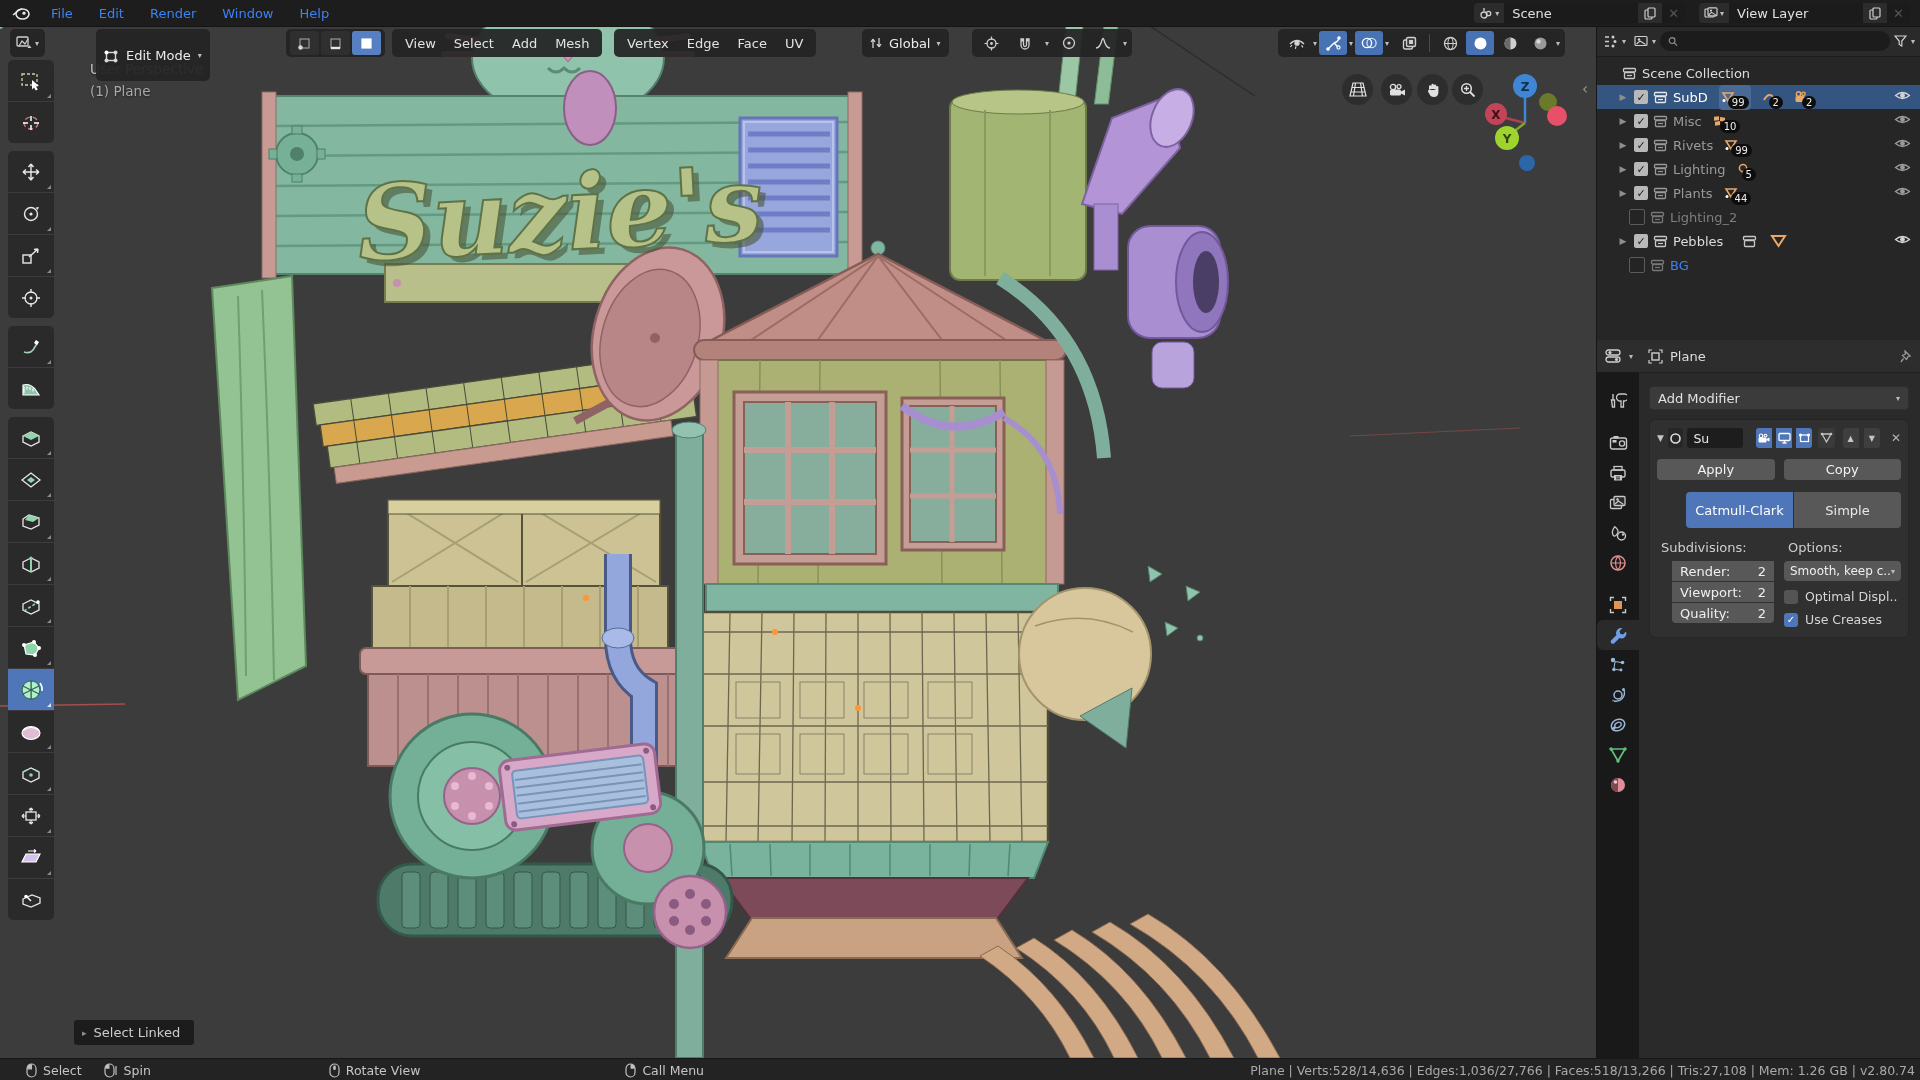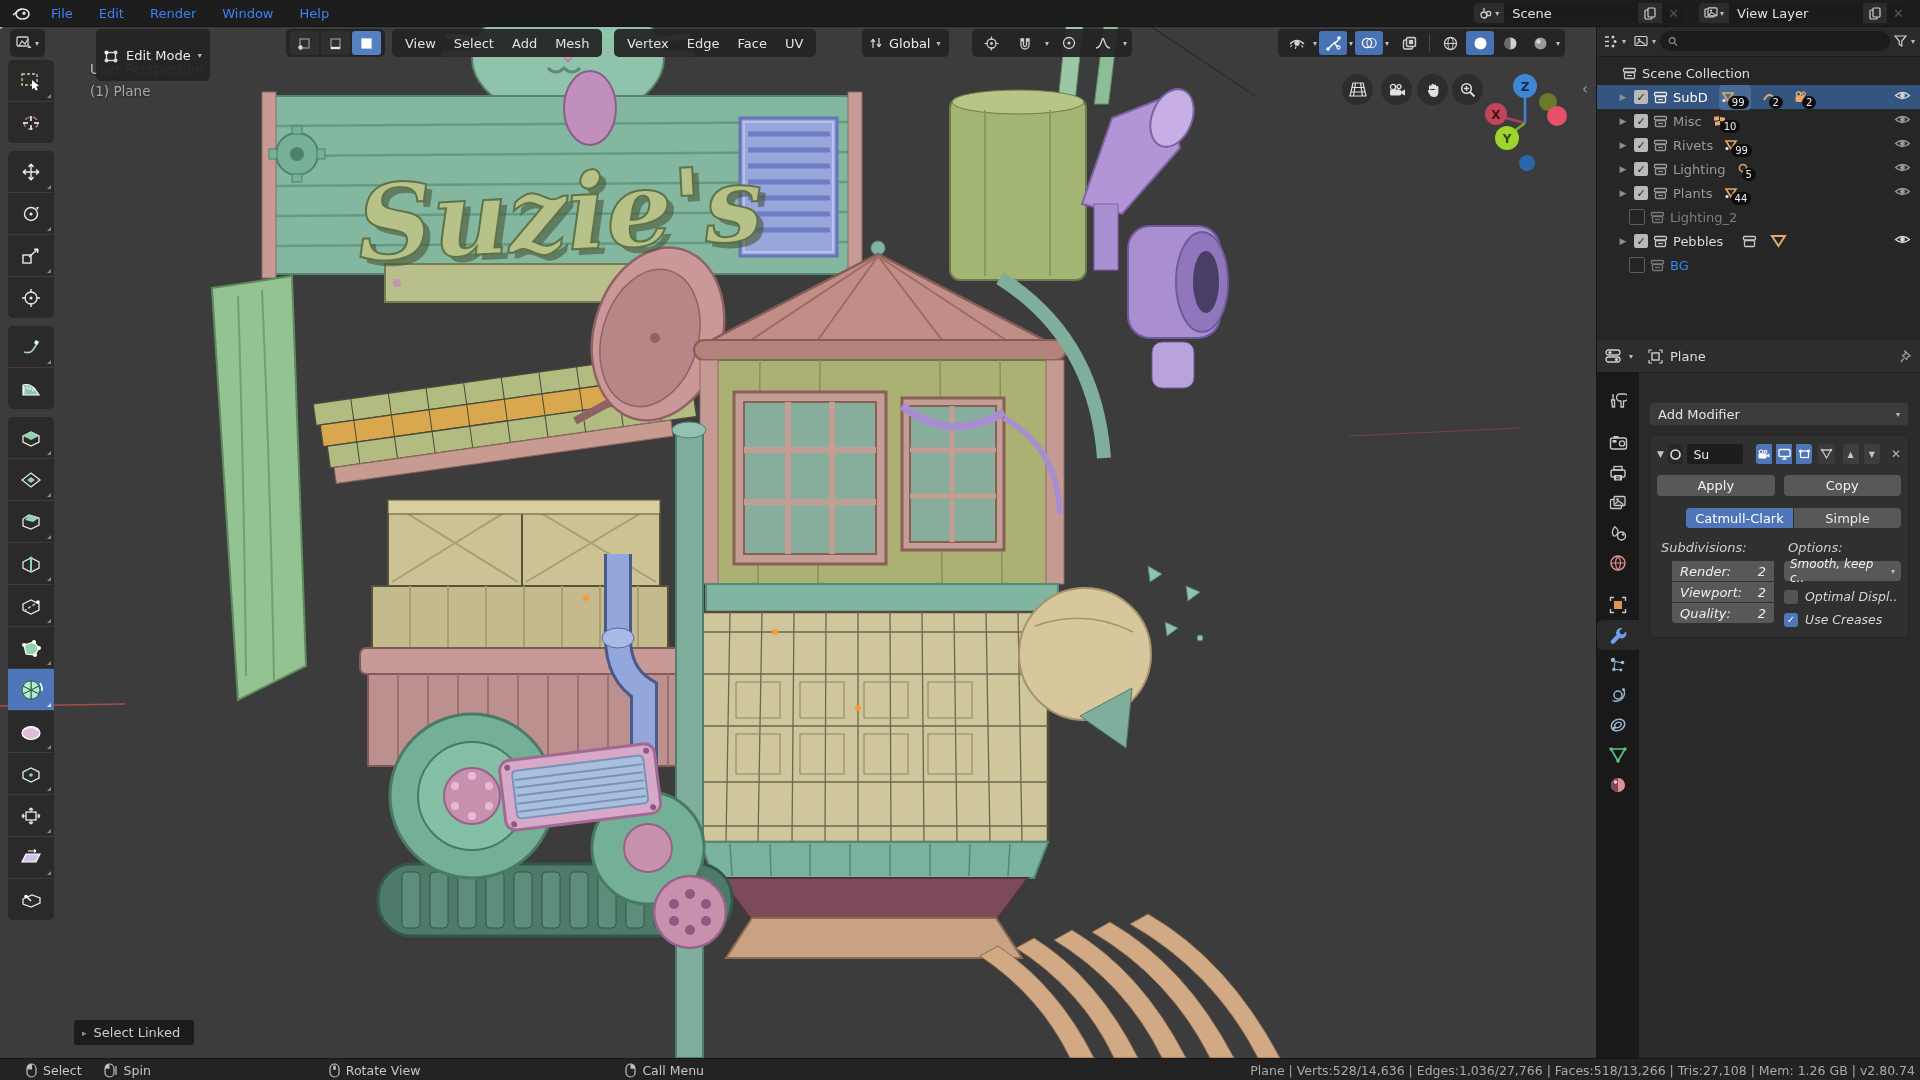--- a/index.html
+++ b/index.html
@@ -51,36 +51,36 @@
   .cb.off{background:#242424;border:1px solid #5c5c5c;color:transparent;}
   .badge{position:relative;display:flex;align-items:center;margin-left:6px;}
   .cnt{background:#0d0d0d;color:#eee;font-size:10px;border-radius:8px;padding:0 4px;margin-left:-7px;margin-top:10px;line-height:13px;}
   .eye{position:absolute;right:10px;top:4px;}
   .props{left:1596px;top:340px;width:324px;height:718px;background:#2a2a2a;border-left:1px solid #161616;z-index:20;}
   .props-head{height:32px;background:#2d2d2d;border-bottom:1px solid #202020;display:flex;align-items:center;padding:0 8px;gap:7px;}
   .tabstrip{position:absolute;left:0;top:32px;width:42px;height:686px;background:#191919;display:flex;flex-direction:column;align-items:center;padding-top:14px;}
   .ptab{width:42px;height:30px;display:flex;align-items:center;justify-content:center;}
   .ptab.active{background:#2a2a2a;border-radius:6px 0 0 6px;}
   .pgap{height:12px;}
-  .pcontent{position:absolute;left:42px;top:48px;width:282px;padding:14px 12px 0 10px;box-sizing:border-box;}
+  .pcontent{position:absolute;left:42px;top:32px;width:282px;padding:14px 12px 0 10px;box-sizing:border-box;}
   .addmod{height:22px;background:#3b3b3b;border:1px solid #2e2e2e;border-radius:4px;display:flex;align-items:center;padding:0 8px;color:#e2e2e2;justify-content:space-between;}
   .modcard{margin-top:9px;background:#303030;border:1px solid #252525;border-radius:6px;padding:6px 7px 10px 7px;}
   .modhead{display:flex;align-items:center;gap:4px;height:24px;}
   .modicon{width:22px;height:20px;background:#272727;border-radius:3px;display:flex;align-items:center;justify-content:center;}
   .namefield{width:44px;height:20px;background:#1d1d1d;border-radius:3px;border:none;color:#e8e8e8;text-align:left;padding:0 6px;font-size:12.5px;font-family:inherit;}
   .mtoggle{width:23px;height:20px;background:#3a3a3a;display:flex;align-items:center;justify-content:center;}
   .mtoggle.on{background:#4f76b8;}
   .updown{width:23px;height:20px;background:#3e3e3e;display:flex;align-items:center;justify-content:center;color:#c4c4c4;font-size:8px;}
   .btnrow{display:flex;gap:9px;margin-top:9px;}
   .gbtn{flex:1;height:21px;background:#585858;border-radius:4px;display:flex;align-items:center;justify-content:center;color:#f2f2f2;}
-  .seg{display:flex;margin-top:12px;height:20px;margin-left:29px;}
+  .seg{display:flex;margin-top:12px;height:36px;margin-left:29px;}
   .seg>div{flex:1;display:flex;align-items:center;justify-content:center;}
   .seg .l{background:#4f76b8;color:#fff;border-radius:4px 0 0 4px;}
   .seg .r{background:#585858;color:#e8e8e8;border-radius:0 4px 4px 0;margin-left:1px;}
-  .cols{display:flex;gap:10px;margin-top:10px;font-style:italic;}
+  .cols{display:flex;gap:10px;margin-top:10px;}
   .col{flex:1;}
   .flabel{color:#cfcfcf;margin:2px 0 6px 4px;}
   .nfield{height:20px;background:#585858;display:flex;align-items:center;justify-content:space-between;padding:0 8px;color:#efefef;margin-bottom:1px;margin-left:15px;}
   .nfield:first-of-type{border-radius:4px 4px 0 0;}
   .nfield:last-of-type{border-radius:0 0 4px 4px;}
   .dd{height:20px;background:#585858;border-radius:4px;display:flex;align-items:center;justify-content:space-between;padding:0 6px;color:#efefef;font-size:12px;}
   .cbrow{display:flex;align-items:center;gap:7px;margin-top:8px;color:#d6d6d6;font-size:12.5px;}
   .pcb{width:14px;height:14px;border-radius:3px;background:#545454;}
   .pcb.on{background:#4f76b8;display:flex;align-items:center;justify-content:center;color:#fff;font-size:10px;}
   

